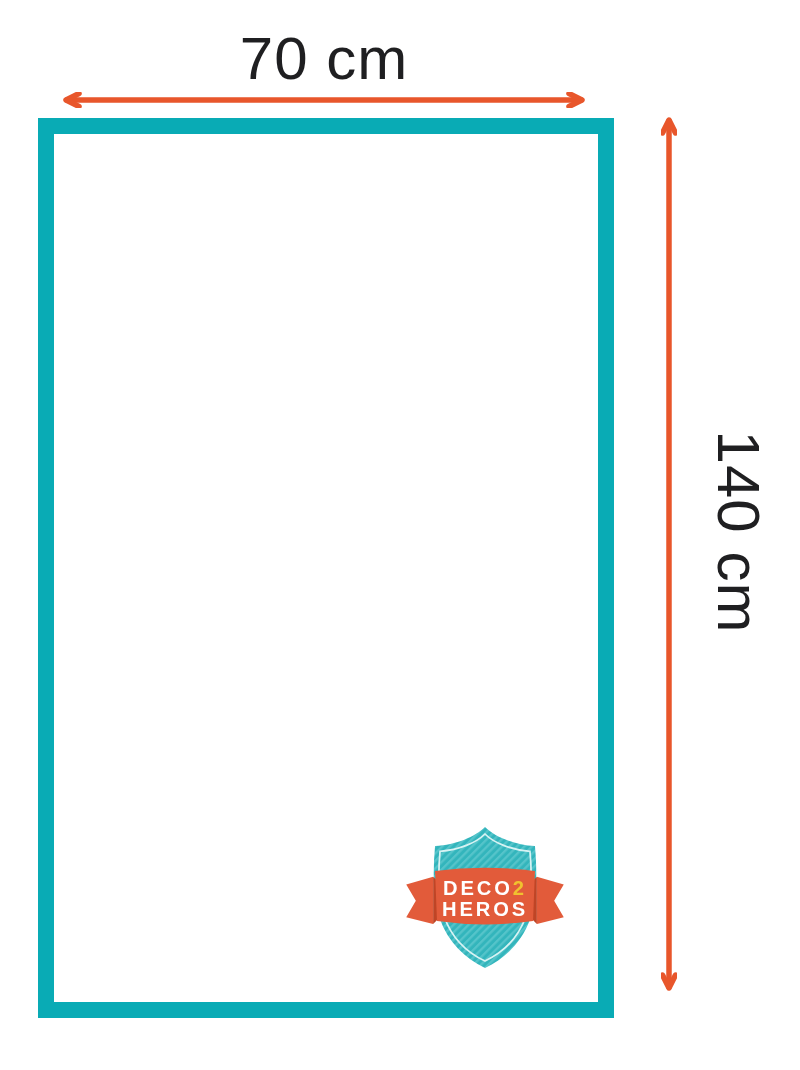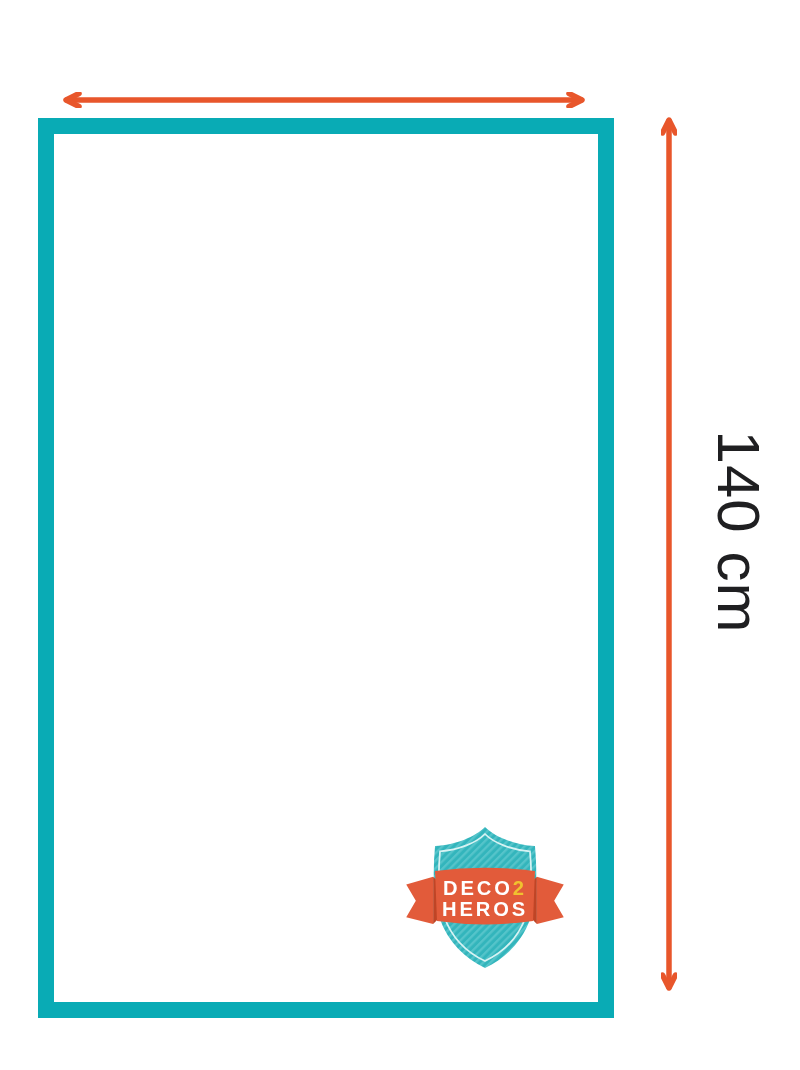--- a/index.html
+++ b/index.html
@@ -36,20 +36,21 @@
   .logo-text{
     font-family:"Liberation Sans","DejaVu Sans",sans-serif;
     font-weight:700;
   }
 </style>
 </head>
 <body>
 
 <div class="stage">
 
+  <div class="dim-label width-label">70 cm</div>
 
   <svg class="arrow-svg h-arrow" width="524" height="16" viewBox="0 0 524 16">
     <g fill="none" stroke-width="5.5" stroke-linecap="round" stroke-linejoin="round" stroke="#e8562b">
       <line x1="5" y1="8" x2="519" y2="8"></line>
       <path d="M17,1.5 L4,8 L17,14.5"></path>
       <path d="M507,1.5 L520,8 L507,14.5"></path>
     </g>
   </svg>
 
   <svg class="frame" width="576" height="900" viewBox="0 0 576 900">

